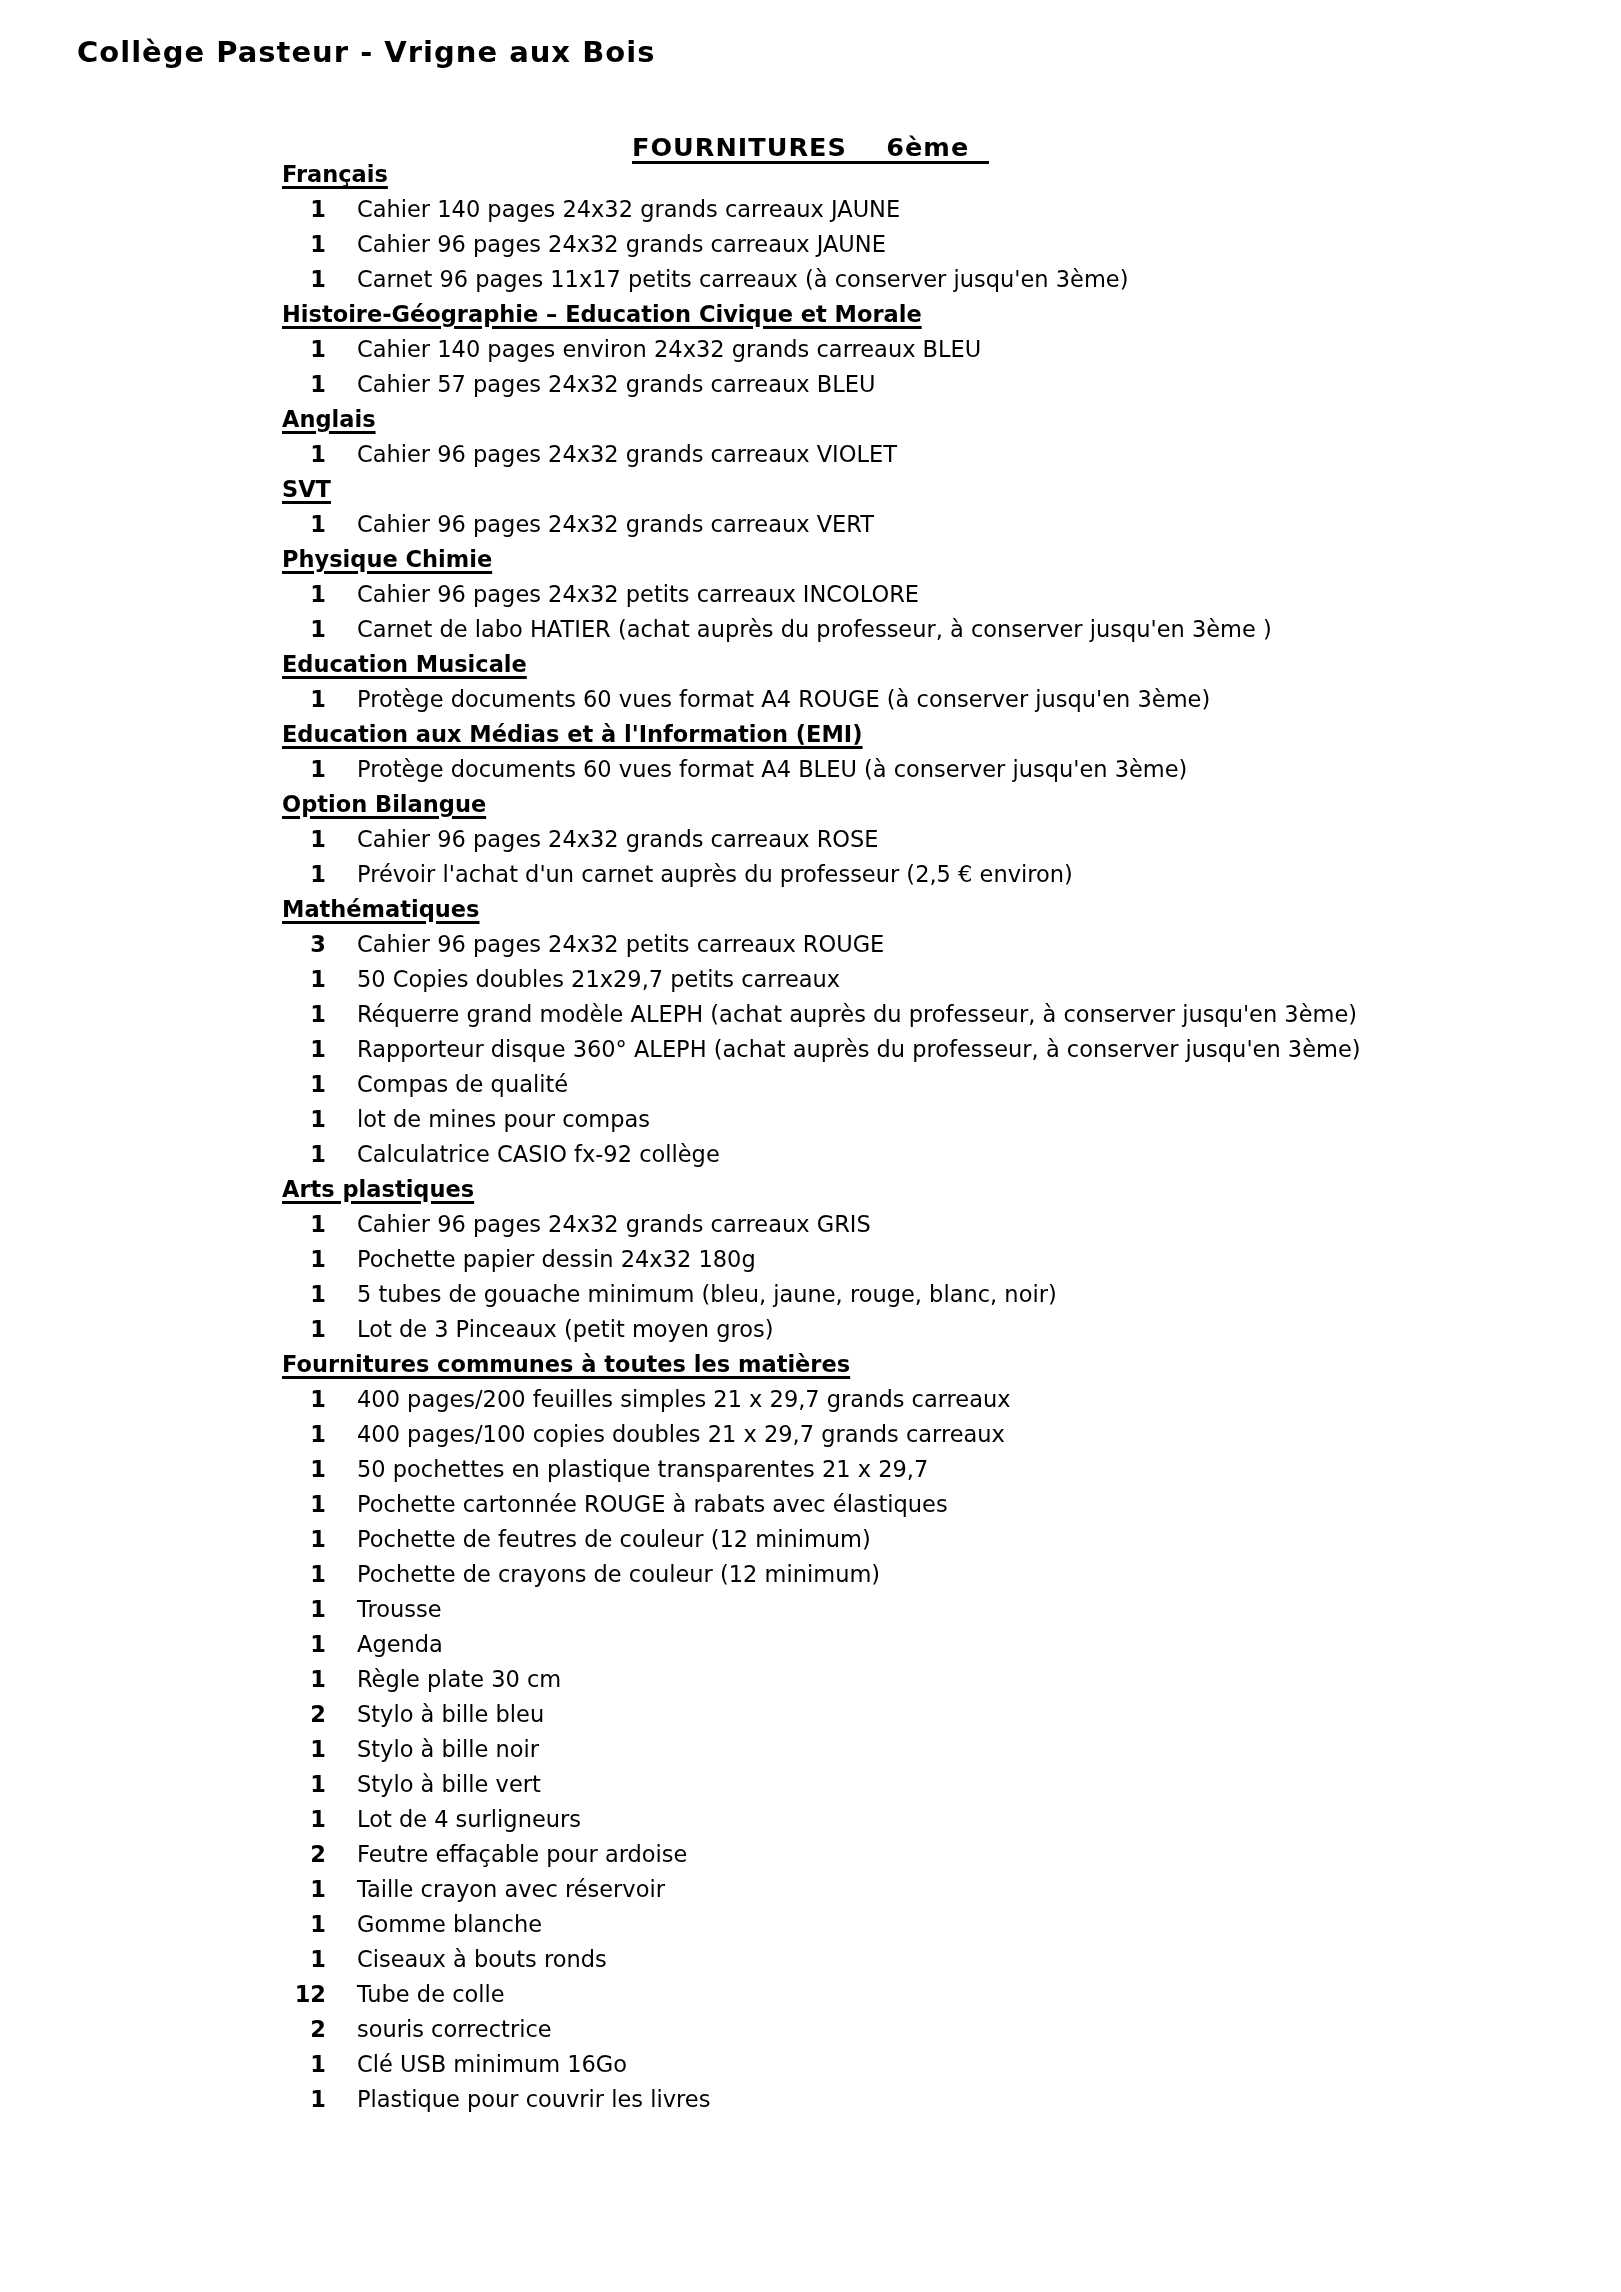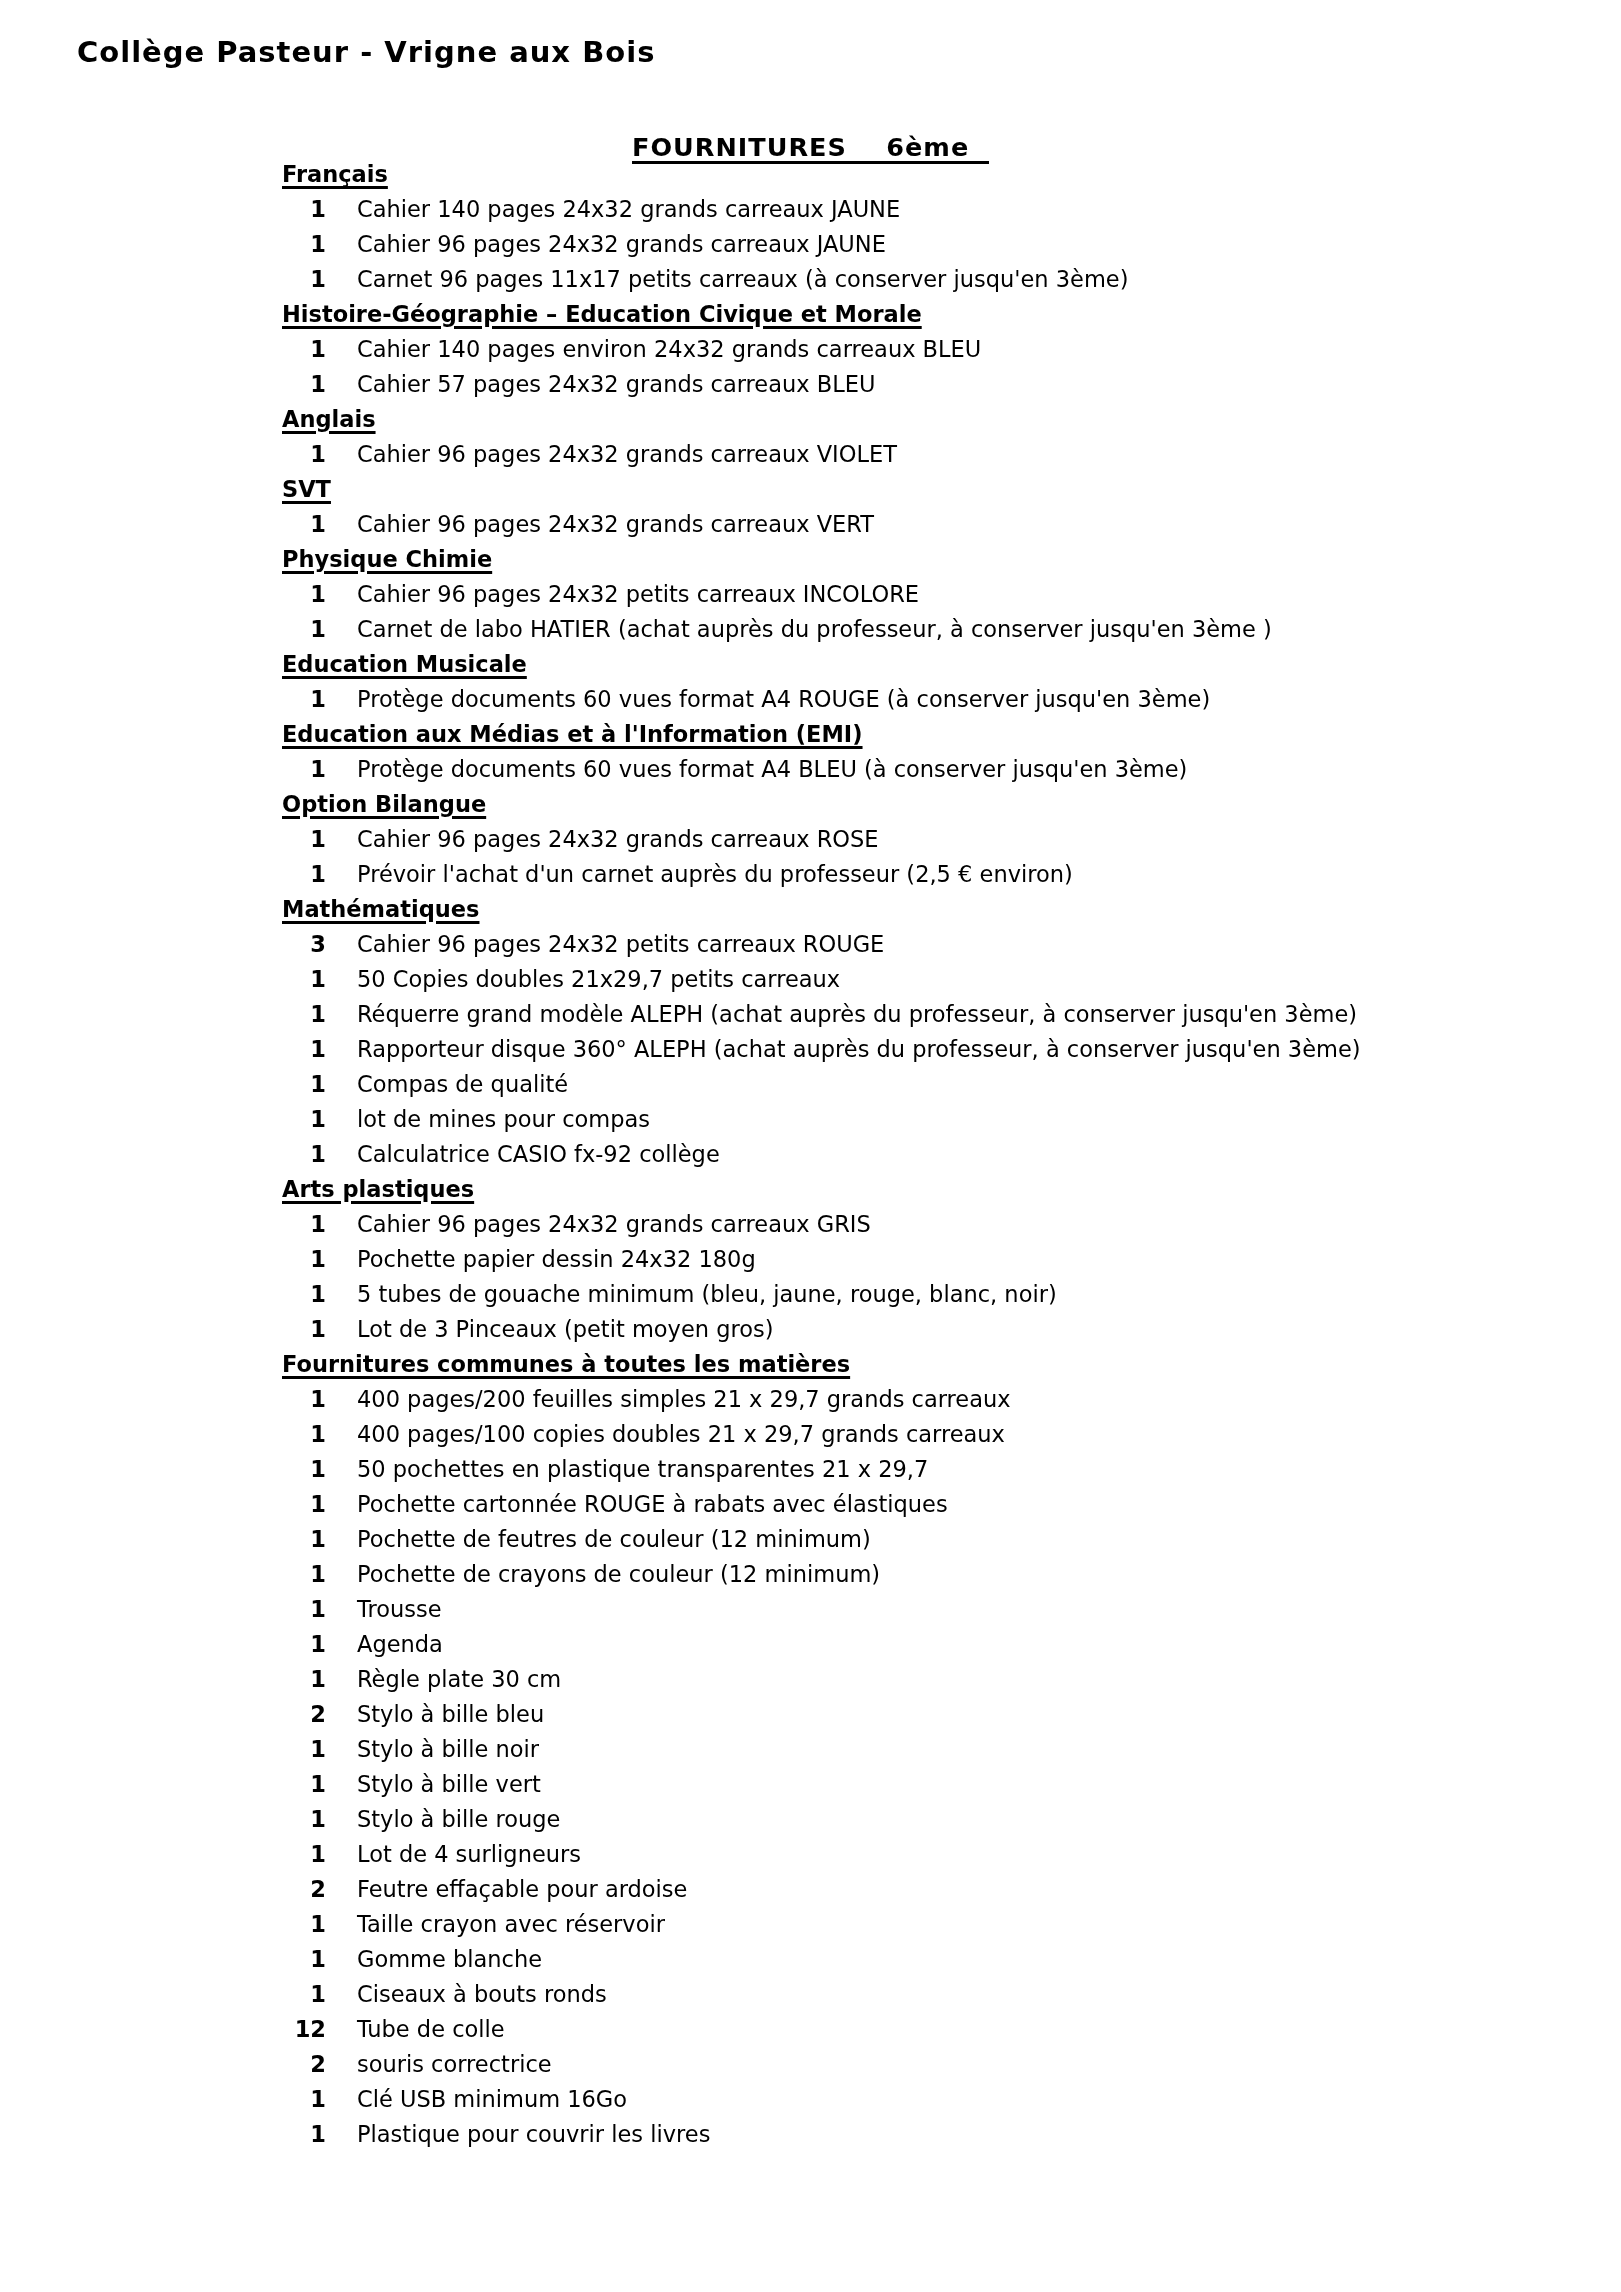--- a/index.html
+++ b/index.html
@@ -124,21 +124,20 @@
       <div class="item-line"><span class="qty">1</span><span class="item-text">50 pochettes en plastique transparentes 21 x 29,7</span></div>
       <div class="item-line"><span class="qty">1</span><span class="item-text">Pochette cartonnée ROUGE à rabats avec élastiques</span></div>
       <div class="item-line"><span class="qty">1</span><span class="item-text">Pochette de feutres de couleur (12 minimum)</span></div>
       <div class="item-line"><span class="qty">1</span><span class="item-text">Pochette de crayons de couleur (12 minimum)</span></div>
       <div class="item-line"><span class="qty">1</span><span class="item-text">Trousse</span></div>
       <div class="item-line"><span class="qty">1</span><span class="item-text">Agenda</span></div>
       <div class="item-line"><span class="qty">1</span><span class="item-text">Règle plate 30 cm</span></div>
       <div class="item-line"><span class="qty">2</span><span class="item-text">Stylo à bille bleu</span></div>
       <div class="item-line"><span class="qty">1</span><span class="item-text">Stylo à bille noir</span></div>
       <div class="item-line"><span class="qty">1</span><span class="item-text">Stylo à bille vert</span></div>
-      <div class="item-line"><span class="qty">1</span><span class="item-text">Stylo à bille rouge</span></div>
       <div class="item-line"><span class="qty">1</span><span class="item-text">Lot de 4 surligneurs</span></div>
       <div class="item-line"><span class="qty">2</span><span class="item-text">Feutre effaçable pour ardoise</span></div>
       <div class="item-line"><span class="qty">1</span><span class="item-text">Taille crayon avec réservoir</span></div>
       <div class="item-line"><span class="qty">1</span><span class="item-text">Gomme blanche</span></div>
       <div class="item-line"><span class="qty">1</span><span class="item-text">Ciseaux à bouts ronds</span></div>
       <div class="item-line"><span class="qty">12</span><span class="item-text">Tube de colle</span></div>
       <div class="item-line"><span class="qty">2</span><span class="item-text">souris correctrice</span></div>
       <div class="item-line"><span class="qty">1</span><span class="item-text">Clé USB minimum 16Go</span></div>
       <div class="item-line"><span class="qty">1</span><span class="item-text">Plastique pour couvrir les livres</span></div>
     </div>

